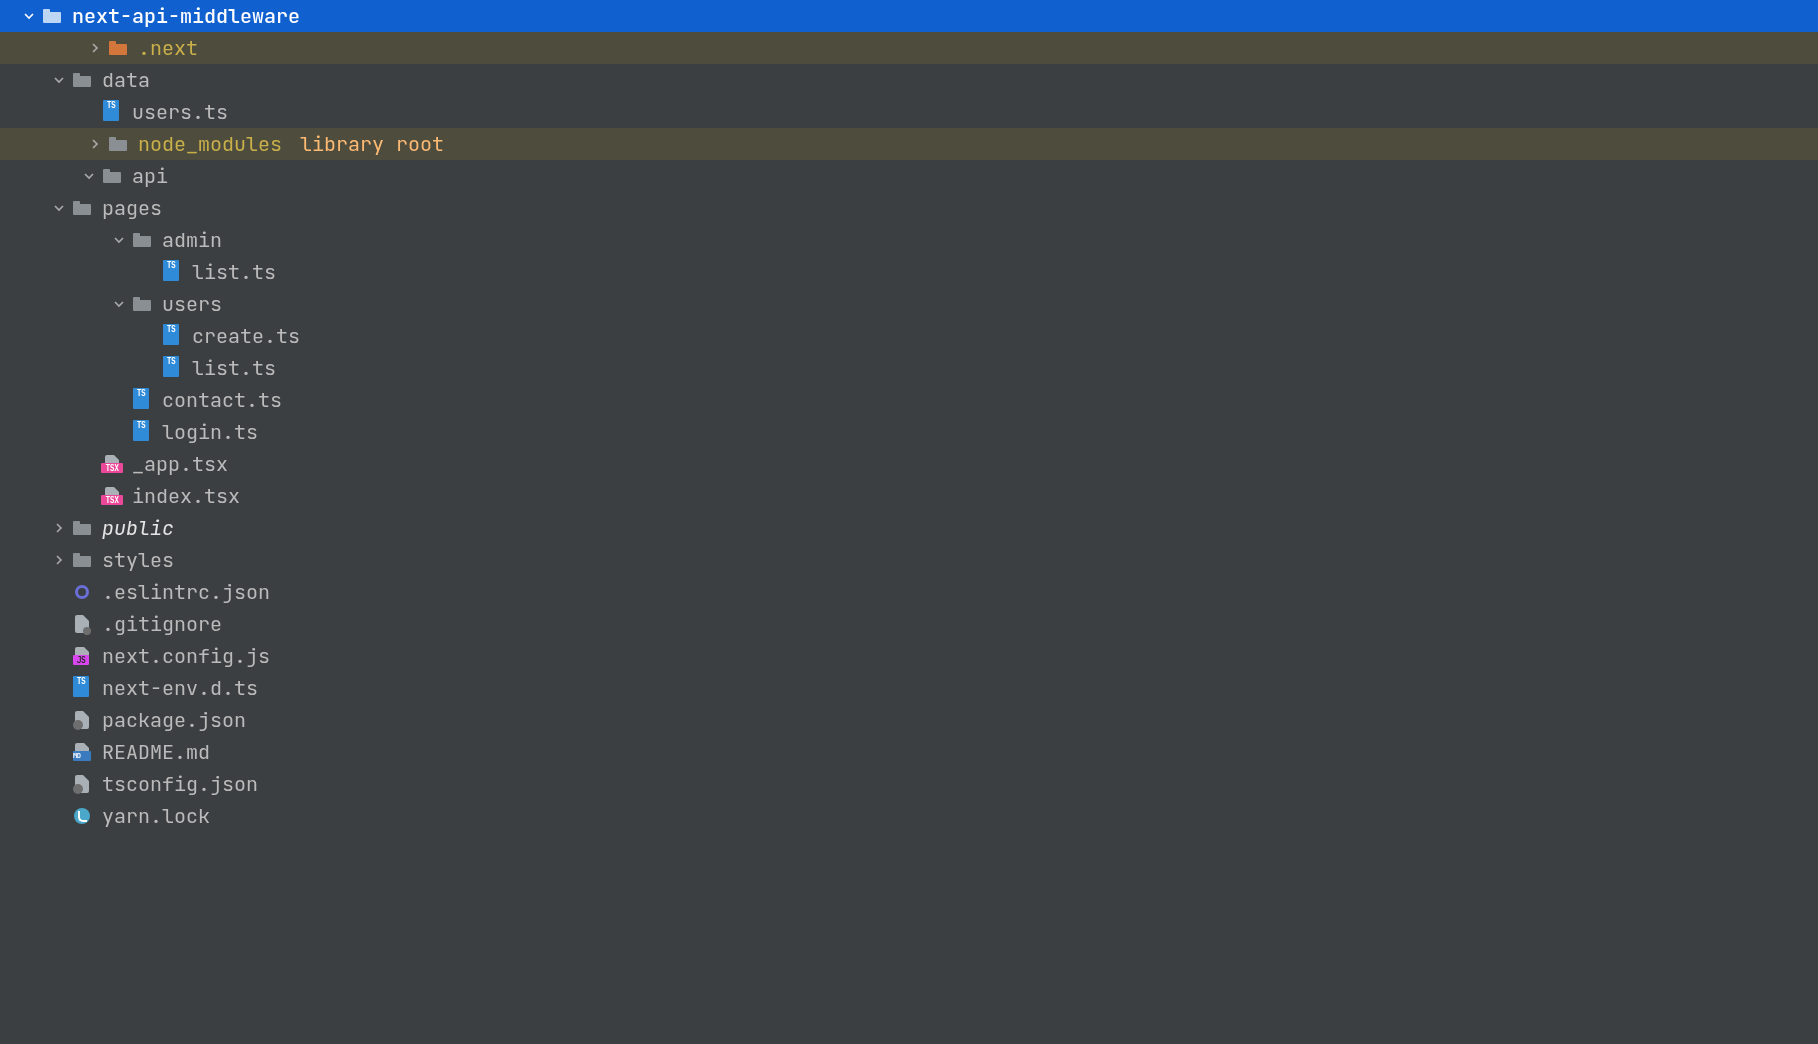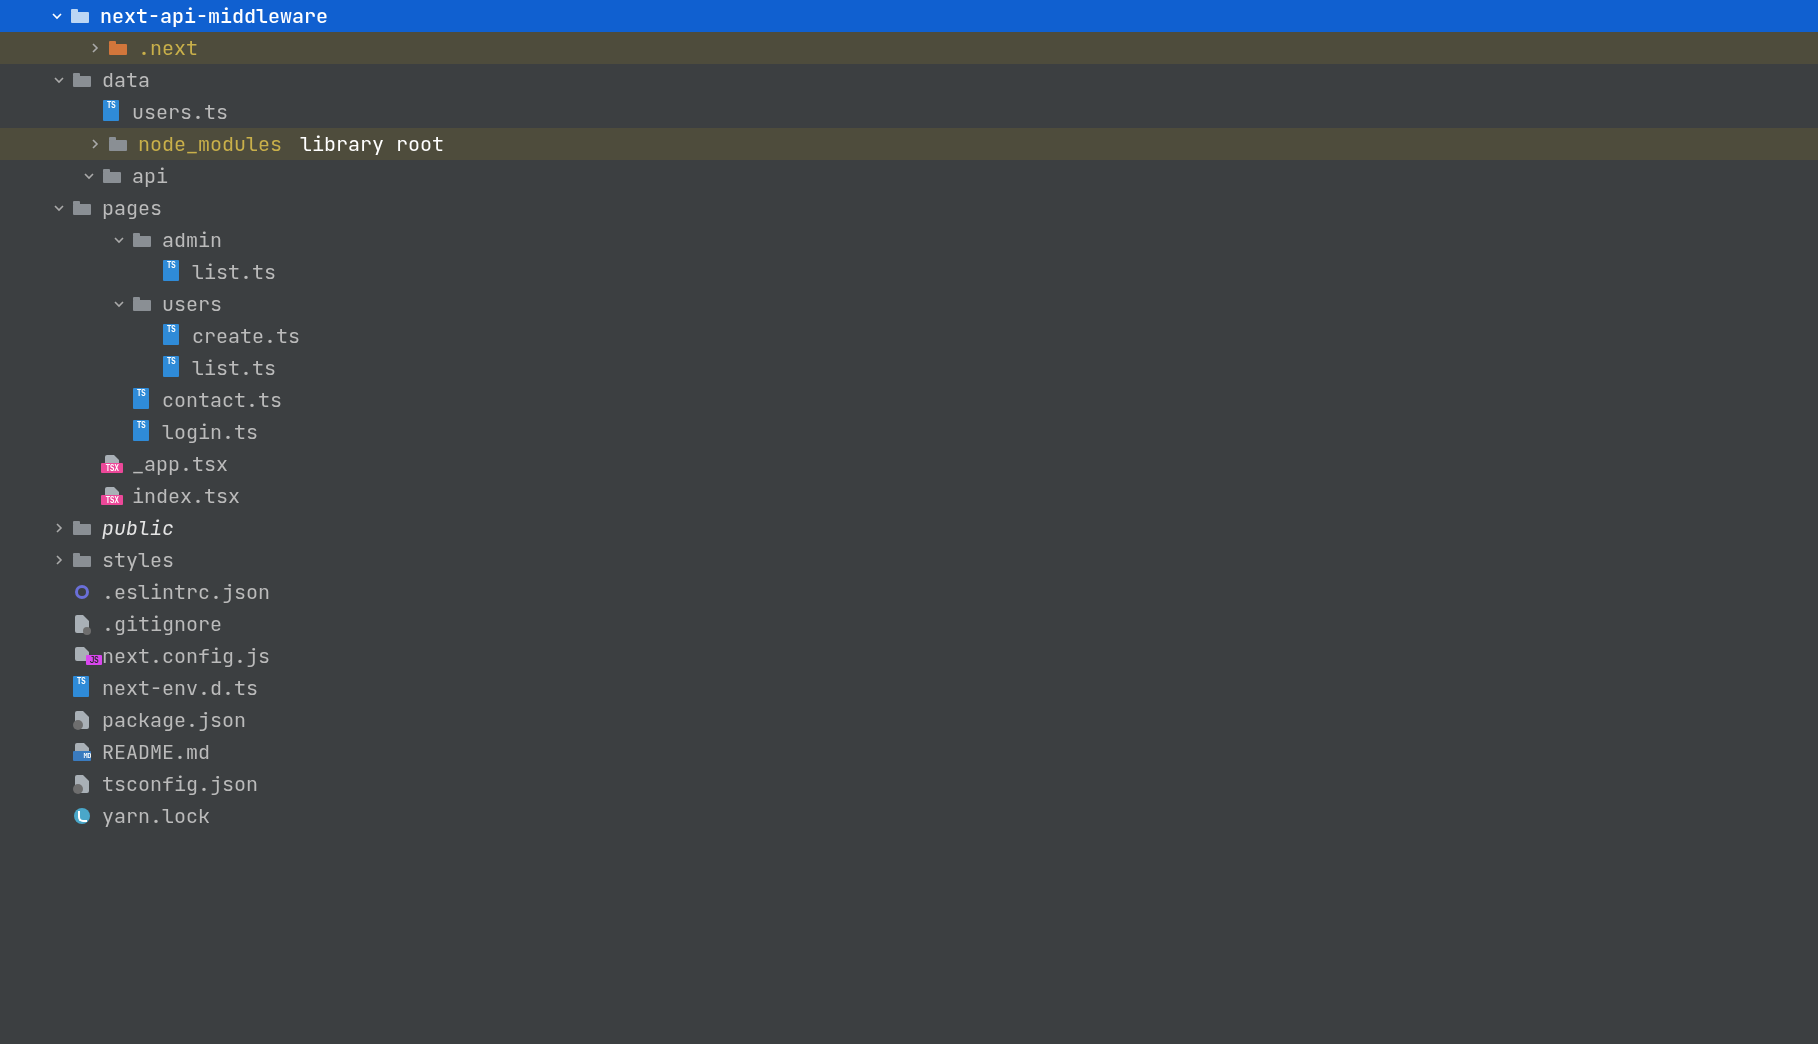--- a/index.html
+++ b/index.html
@@ -13,21 +13,21 @@
       overflow: hidden;
     }
     .tree { width: 100%; }
     .row {
       display: flex;
       align-items: center;
       height: 32px;
       white-space: nowrap;
       cursor: pointer;
     }
-    .row.selected { background: #1060d0; padding-left: 28px; }
+    .row.selected { background: #1060d0; }
     .row.highlighted { background: #4e4c3c; padding-left: 36px; }
 
     .indent { display: inline-block; }
     .i0 { width: 18px; }
     .i1 { width: 48px; }
     .i2 { width: 78px; }
     .i3 { width: 108px; }
     .i4 { width: 138px; }
 
     .chev {
@@ -48,21 +48,21 @@
       align-items: center;
       justify-content: center;
       margin-right: 8px;
       flex-shrink: 0;
     }
 
     .label { color: #bbbbbb; }
     .row.selected .label { color: #ffffff; font-weight: 500; }
     .label-yellow { color: #c9b04a; }
     .label-dim { color: #e5e5e5; font-style: italic; }
-    .annot { color: #ffffff; margin-left: 18px; }
+    .annot { color: #fdba74; margin-left: 18px; }
 
     
     .folder-svg { width: 18px; height: 14px; }
     .folder-blue .folder-body { fill: #6a9fb5; }
     .folder-blue .folder-tab  { fill: #6a9fb5; }
     .row.selected .folder-blue .folder-body,
     .row.selected .folder-blue .folder-tab { fill: #bcd6f4; }
     .folder-grey .folder-body, .folder-grey .folder-tab { fill: #8a8f94; }
     .folder-orange .folder-body, .folder-orange .folder-tab { fill: #d2763b; }
 
@@ -103,40 +103,40 @@
       background: #ec4899;
       color: #ffffff;
       font-size: 8px;
       font-weight: bold;
       line-height: 10px;
       text-align: center;
       letter-spacing: -0.5px;
       border-radius: 1px;
     }
     .js-badge {
-      position: absolute; left: 13px; bottom: 0;
+      position: absolute; left: 0; bottom: 0;
       width: 16px; height: 10px;
       background: #d946ef;
       color: #2b2b2b;
       font-size: 8px;
       font-weight: bold;
       line-height: 10px;
       text-align: center;
       letter-spacing: -0.5px;
       border-radius: 1px;
     }
     .md-badge {
       position: absolute; left: 0; bottom: 0;
       width: 18px; height: 10px;
       background: #3a7bbf;
       color: #ffffff;
       font-size: 7px;
       font-weight: bold;
       line-height: 10px;
-      text-align: right;
+      text-align: left;
       letter-spacing: -0.5px;
       border-radius: 1px;
     }
 
     
     .file-page {
       position: relative;
       width: 14px; height: 18px;
       background: #a9b0b6;
       border-radius: 2px;

